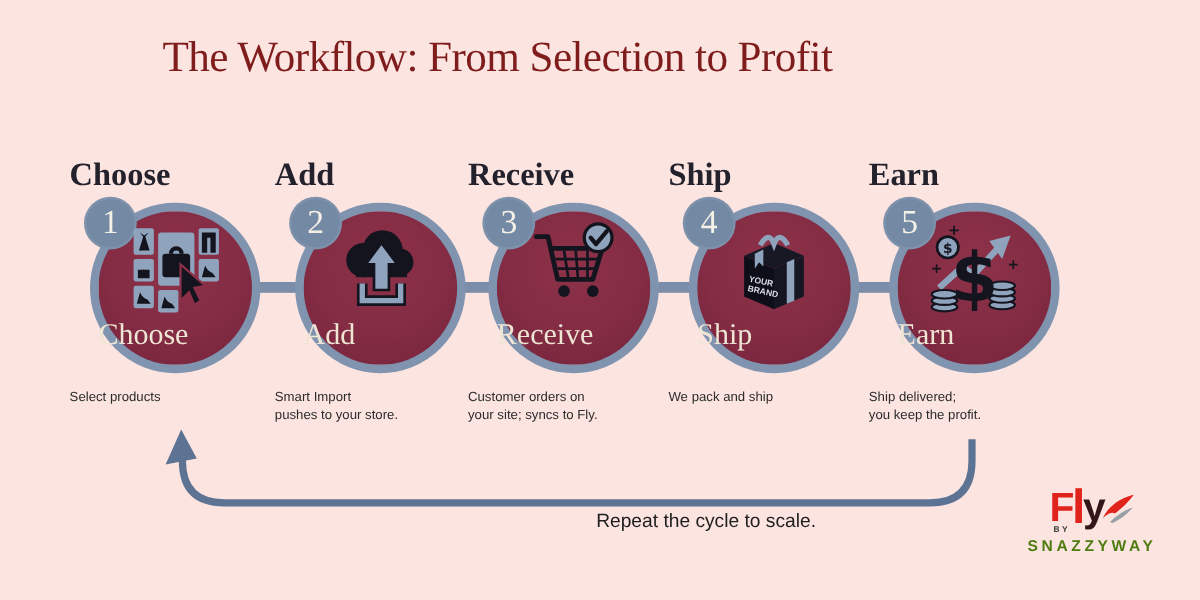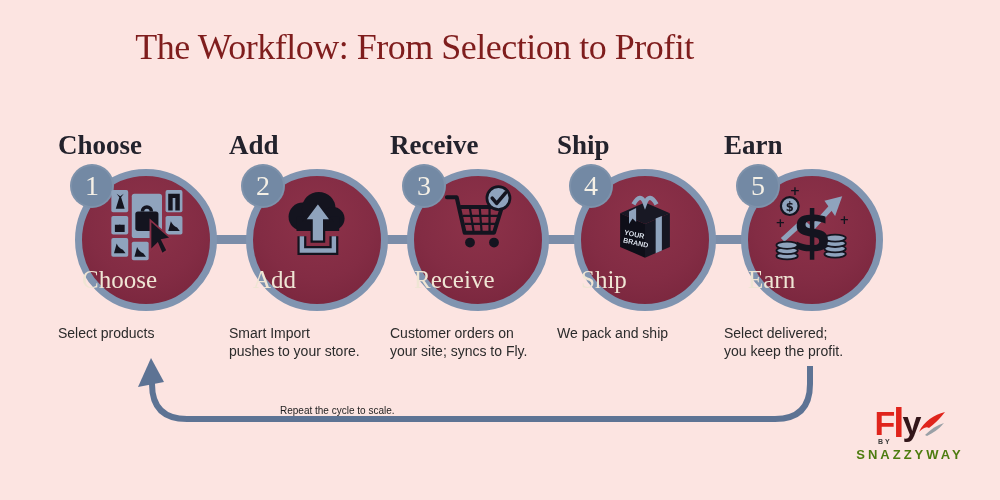--- a/index.html
+++ b/index.html
@@ -39,26 +39,26 @@
   }
   .icon-wrap{
     position:absolute;left:0;top:6px;width:100%;height:82px;
     display:flex;align-items:center;justify-content:center;
   }
   .circle-label{
     position:absolute;left:0;bottom:10px;width:100%;
     font-family:"Liberation Serif",serif;font-size:25px;color:#efe5d4;
   }
   .desc{
-    margin-top:13px;font-size:14px;line-height:1.32;color:#2b2b2b;
+    margin-top:13px;font-size:11px;line-height:1.32;color:#2b2b2b;
   }
   .loop-svg{position:absolute;left:0;top:0;z-index:0;}
   .loop-caption{
-    position:absolute;left:280px;top:405px;width:400px;text-align:left;
-    font-size:10px;color:#1e1e1e;
+    position:absolute;left:280px;top:426px;width:400px;text-align:right;
+    font-size:16px;color:#1e1e1e;
   }
   .logo{
     position:absolute;right:30px;top:408px;width:120px;text-align:center;z-index:1;
   }
   .logo-fly{
     font-weight:bold;font-size:34px;line-height:30px;letter-spacing:-2px;
     display:flex;align-items:flex-end;justify-content:center;
   }
   .logo-f,.logo-l{color:#e0241c;}
   .logo-l{font-size:40px;line-height:30px;}
@@ -213,21 +213,21 @@
           <ellipse cx="71" cy="74" rx="12" ry="4"></ellipse>
           <ellipse cx="71" cy="68" rx="12" ry="4"></ellipse>
           <ellipse cx="71" cy="62" rx="12" ry="4"></ellipse>
         </g>
         <text x="45" y="76" text-anchor="middle" font-size="64" font-weight="bold" fill="#14141f" font-family="DejaVu Sans, sans-serif">$</text>
       </svg>
     </div>
     <div class="circle-label">Earn</div>
   </div>
   <div class="desc">
-    <span>Select delivered;</span><br>
+    <span>Ship delivered;</span><br>
     <span>you keep the profit.</span>
   </div>
 </div>
 
 <div class="logo">
   <div class="logo-fly">
     <span class="logo-f">F</span>
     <span class="logo-l">l</span>
     <span class="logo-y">y</span>
     <svg class="logo-wing" width="28" height="24" viewBox="0 0 28 24">

